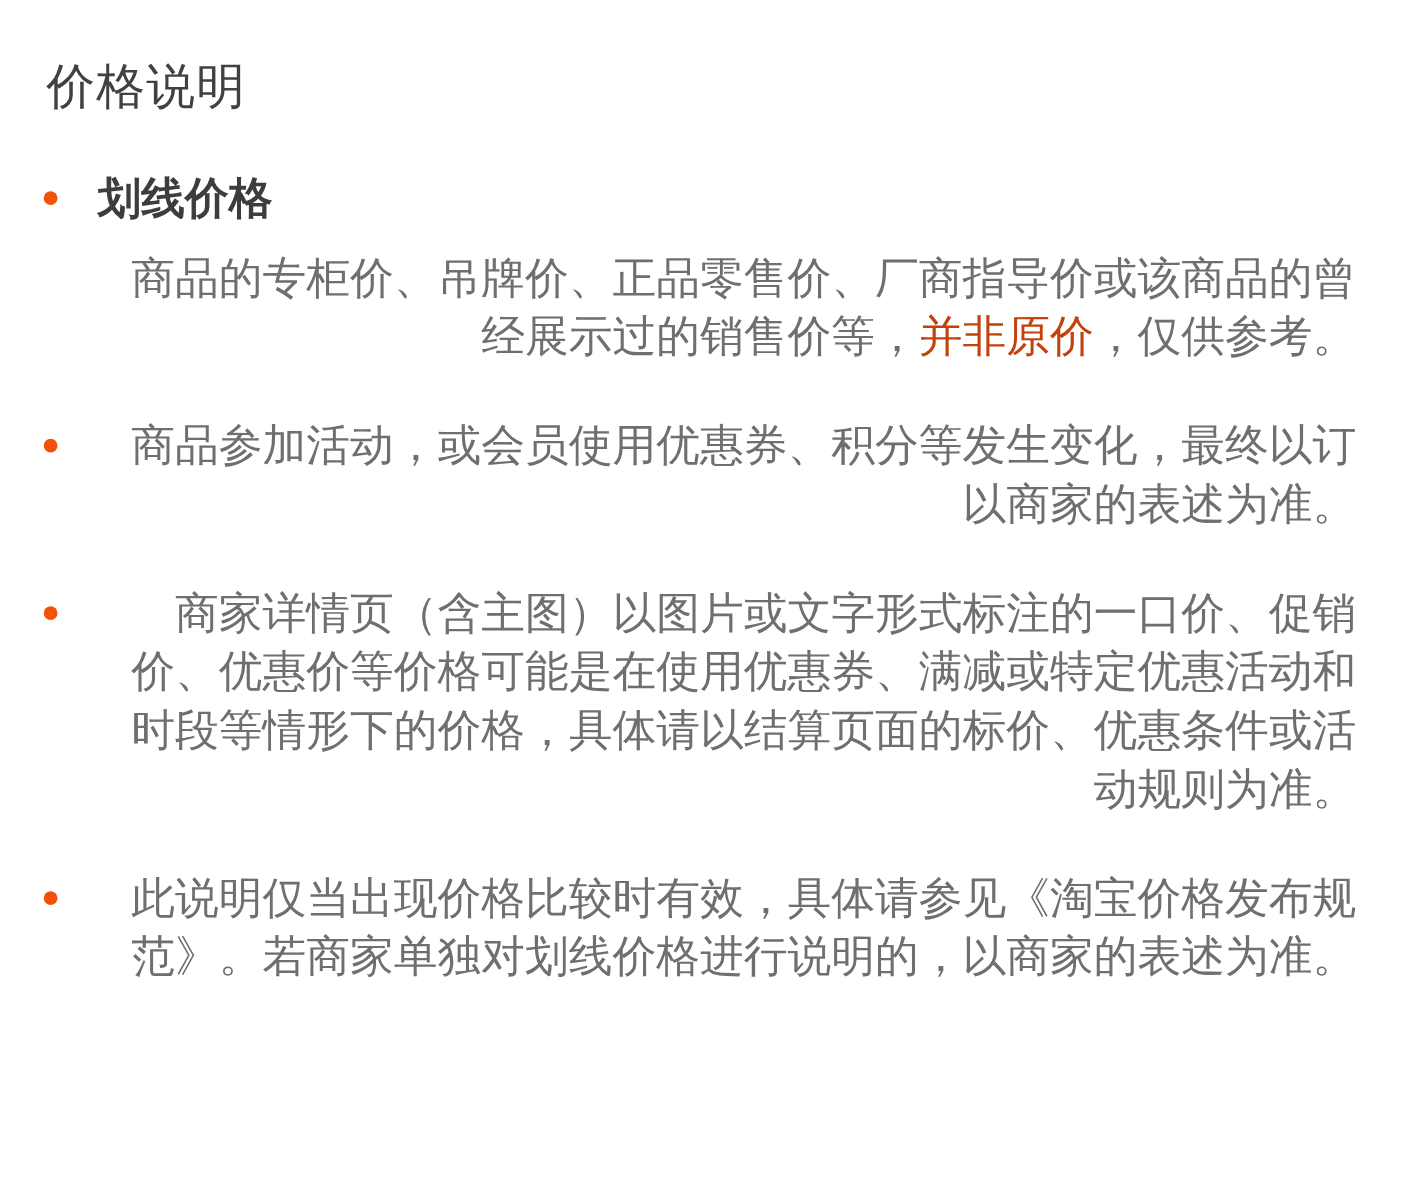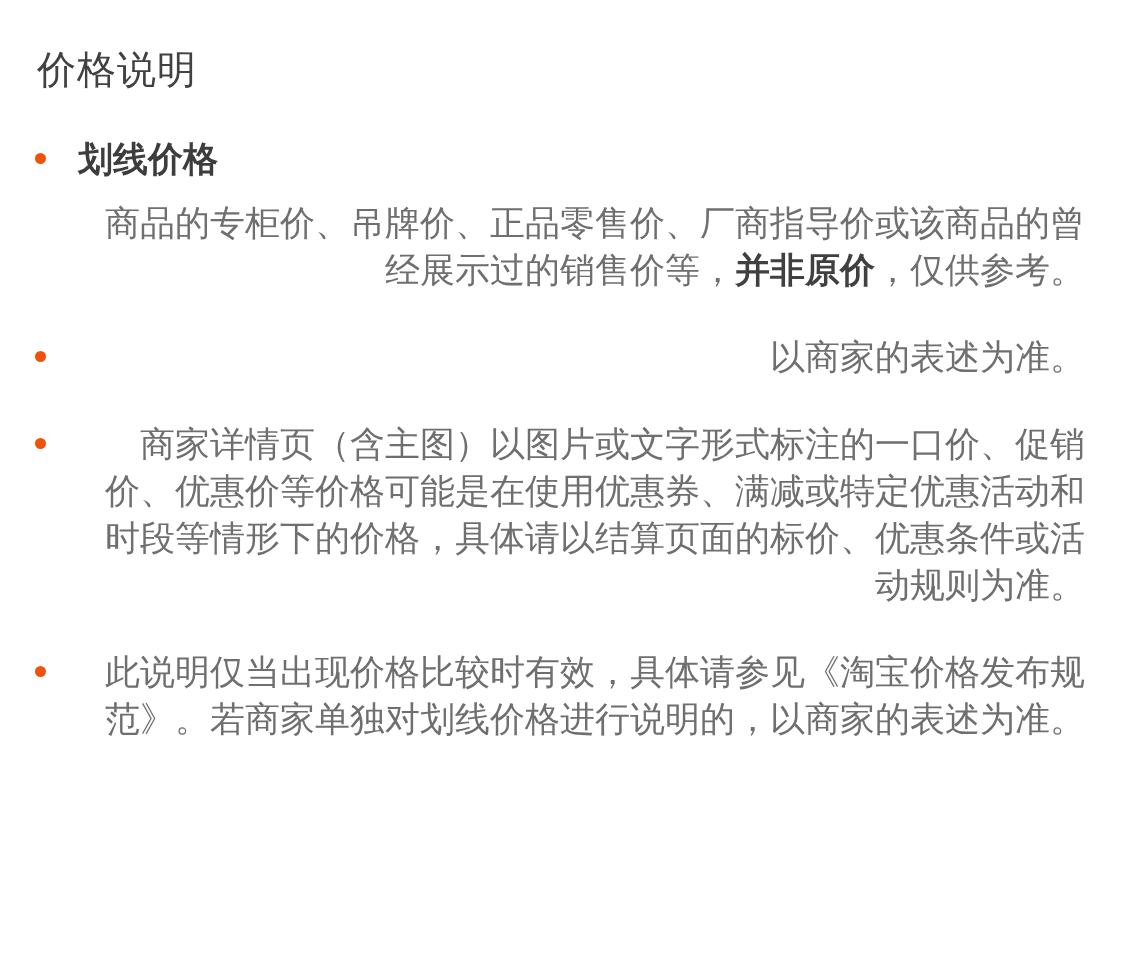--- a/index.html
+++ b/index.html
@@ -52,40 +52,41 @@
   .line {
     margin: 0;
     font-size: 35px;
     font-weight: 400;
     line-height: 47px;
     color: #6f6f6f;
     white-space: nowrap;
     text-align: right;
   }
   .line .em {
-    font-weight: 700;
-    color: #404040;
+    font-weight: 400;
+    color: #c2410c;
   }
 </style>
 </head>
 <body>
 
 <div class="page">
 
   <h1 class="title">价格说明</h1>
 
   <section class="note">
     <span class="dot"></span>
     <h2 class="heading">划线价格</h2>
     <p class="line"><span>商品的专柜价、吊牌价、正品零售价、厂商指导价或该商品的曾</span></p>
     <p class="line"><span>经展示过的销售价等，</span><span class="em">并非原价</span><span>，仅供参考。</span></p>
   </section>
 
   <section class="note">
     <span class="dot"></span>
+    <p class="line"><span>商品参加活动，或会员使用优惠券、积分等发生变化，最终以订</span></p>
     <p class="line"><span>以商家的表述为准。</span></p>
   </section>
 
   <section class="note">
     <span class="dot"></span>
     <p class="line"><span>商家详情页（含主图）以图片或文字形式标注的一口价、促销</span></p>
     <p class="line"><span>价、优惠价等价格可能是在使用优惠券、满减或特定优惠活动和</span></p>
     <p class="line"><span>时段等情形下的价格，具体请以结算页面的标价、优惠条件或活</span></p>
     <p class="line"><span>动规则为准。</span></p>
   </section>

